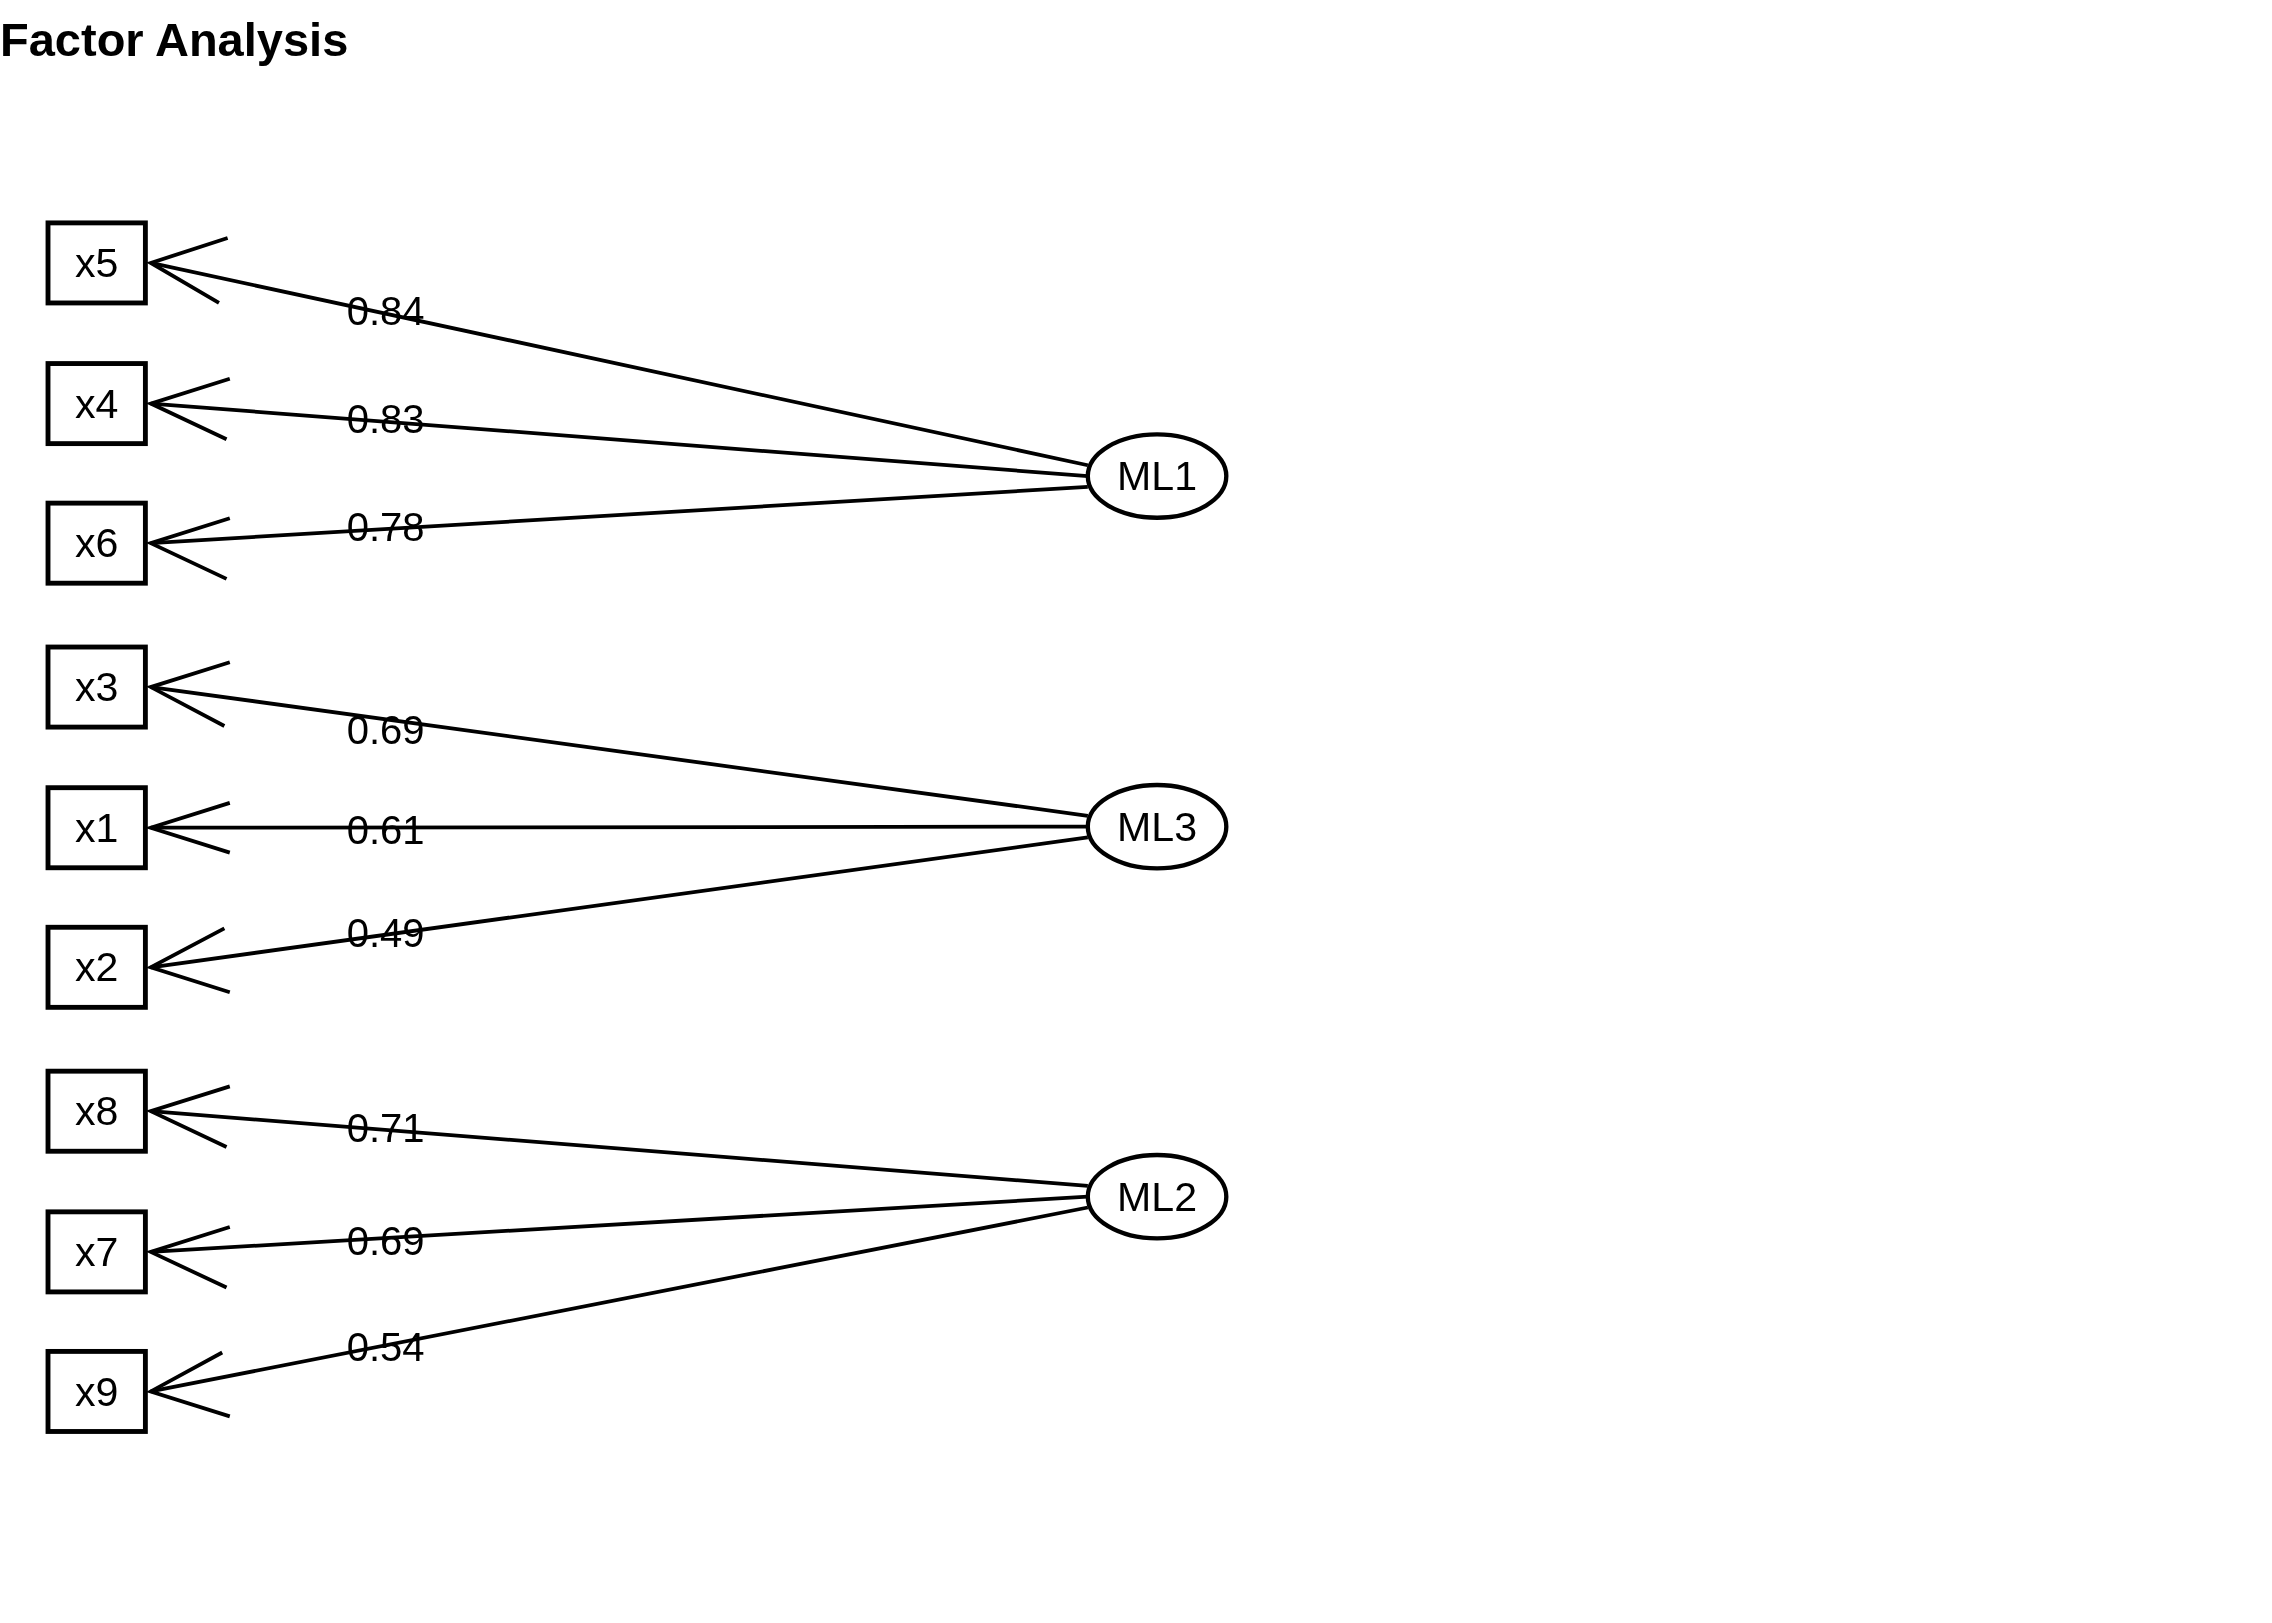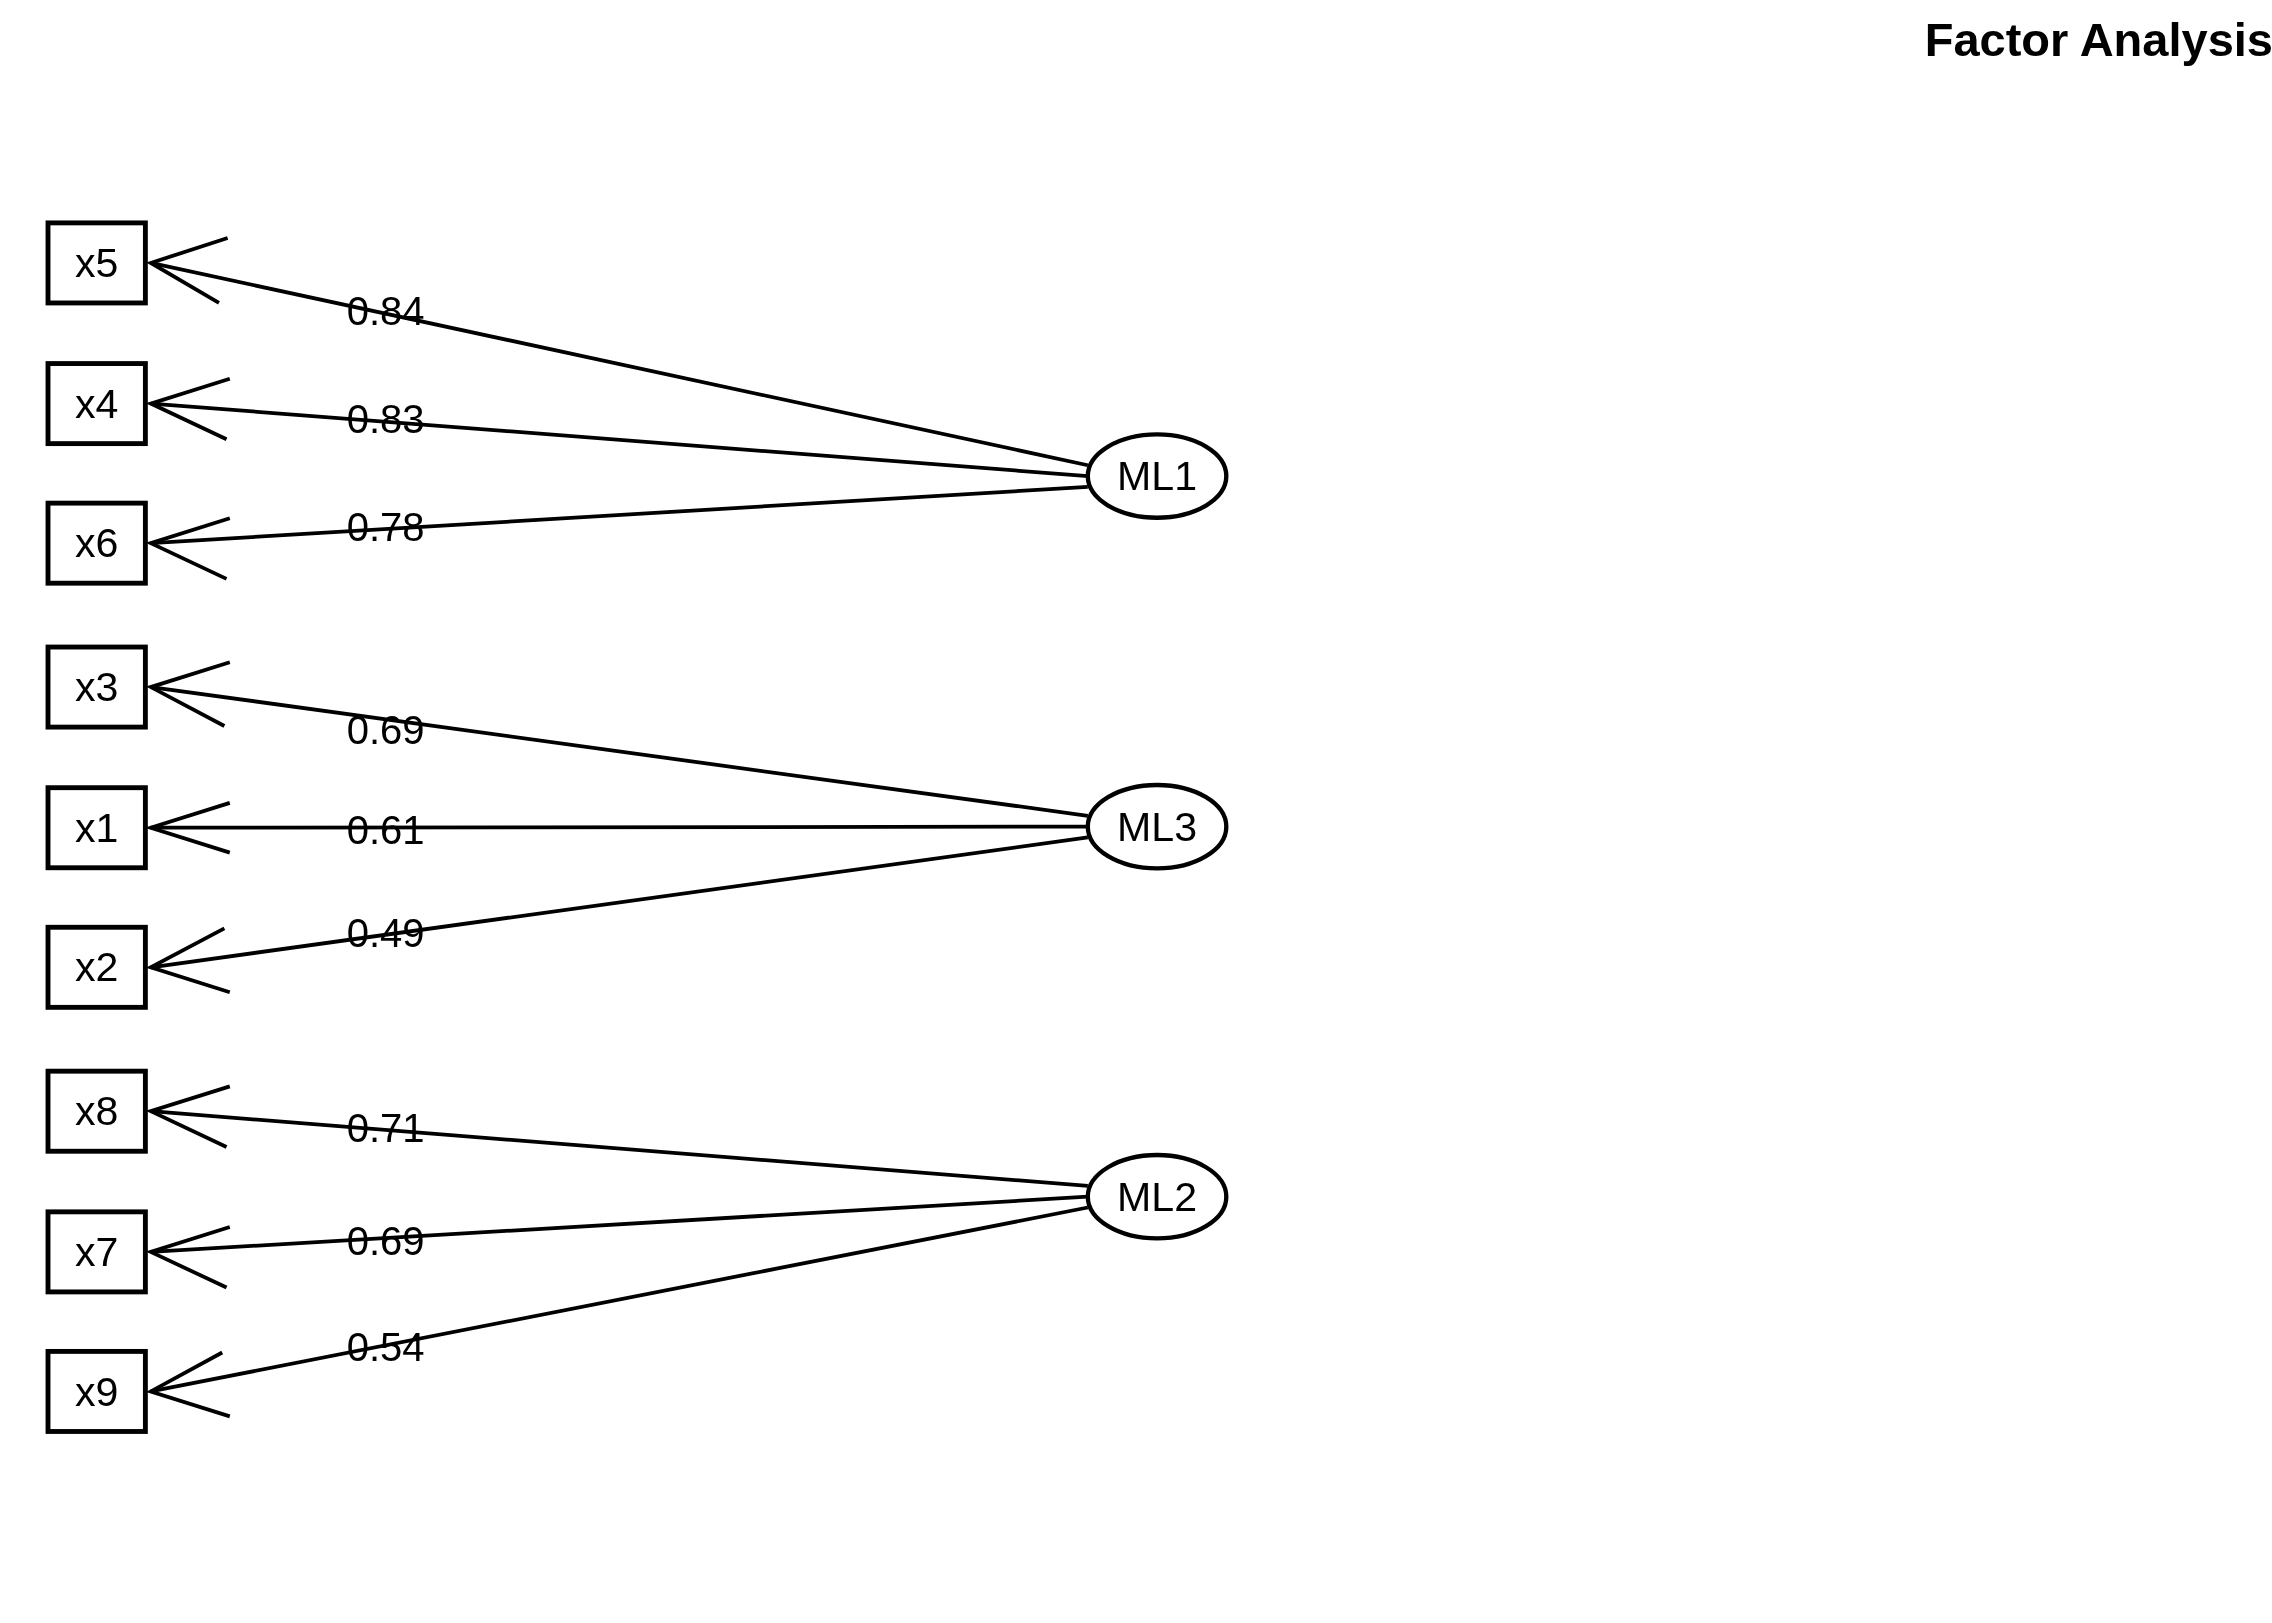--- a/index.html
+++ b/index.html
@@ -13,21 +13,21 @@
     height: 1623px;
     background: #ffffff;
     overflow: hidden;
     font-family: "Liberation Sans", sans-serif;
   }
   #diagram-title {
     position: absolute;
     top: 0;
     left: 0;
     width: 2273px;
-    text-align: right;
+    text-align: left;
     font-family: "Liberation Sans", sans-serif;
     font-weight: bold;
     font-size: 47px;
     letter-spacing: 0px;
     color: #000000;
     padding-top: 12px;
     box-sizing: border-box;
     white-space: nowrap;
   }
   #canvas {

